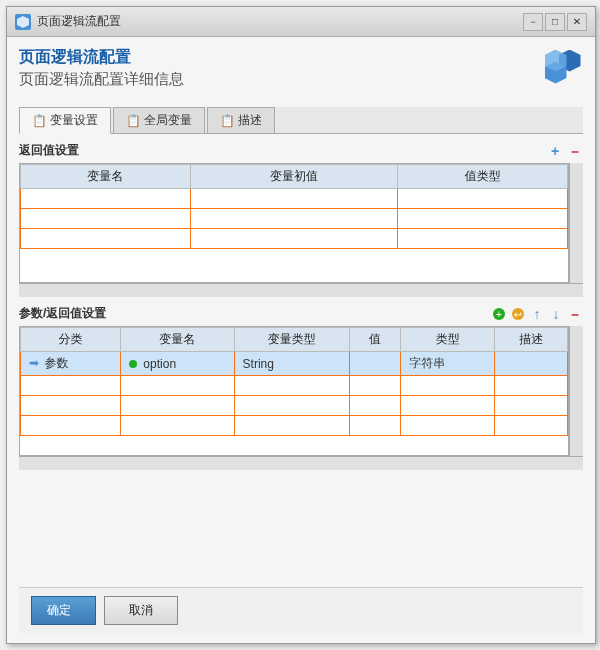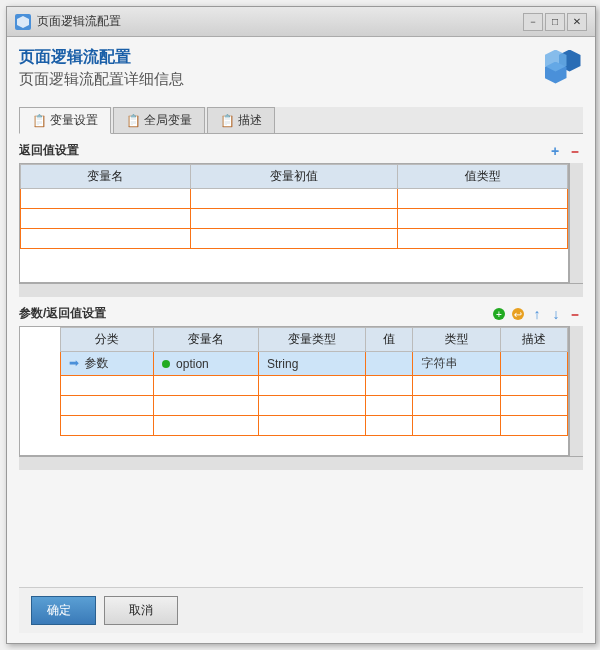--- a/index.html
+++ b/index.html
@@ -389,21 +389,21 @@
               <circle cx="7" cy="7" r="6" fill="#e8a020"></circle>
               <text x="7" y="11" text-anchor="middle" font-size="10" fill="white">↩</text>
             </svg>
           </div>
           <div class="icon-btn arrow">↑</div>
           <div class="icon-btn arrow">↓</div>
           <div class="icon-btn minus">－</div>
         </div>
       </div>
       <div style="display:flex;">
-        <div class="param-table-container" style="flex:1;padding-left:40px;">
+        <div class="param-table-container" style="flex:1;">
           <table class="data-table-scroll">
             <thead>
               <tr>
                 <th>分类</th>
                 <th>变量名</th>
                 <th>变量类型</th>
                 <th>值</th>
                 <th>类型</th>
                 <th>描述</th>
               </tr>

